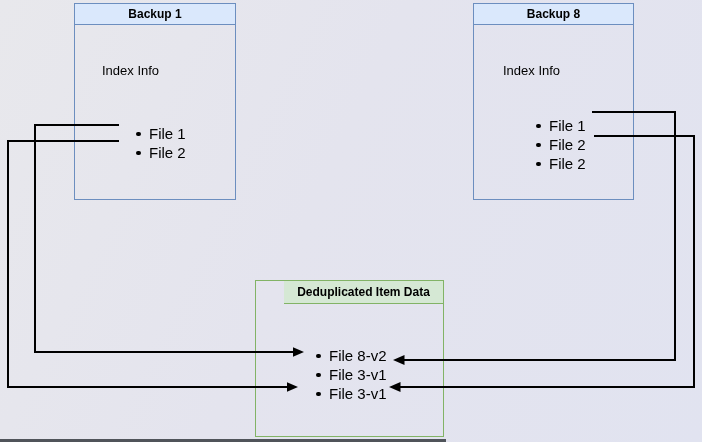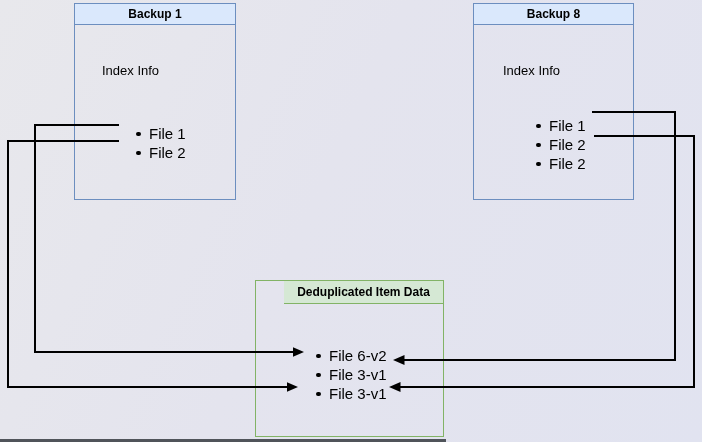--- a/index.html
+++ b/index.html
@@ -50,21 +50,21 @@
     <ul class="filelist" style="left:54px; top:104px;">
       <li>File 1</li>
       <li>File 2</li>
       <li>File 2</li>
     </ul>
   </div>
 
   <div class="box green" style="left:255px; top:280px; width:189px; height:157px;padding-left:28px;">
     <div class="box-header">Deduplicated Item Data</div>
     <ul class="filelist" style="left:52px; top:57px;">
-      <li>File 6-v2</li>
+      <li>File 8-v2</li>
       <li>File 3-v1</li>
       <li>File 3-v1</li>
     </ul>
   </div>
 
   <svg class="connectors" width="702" height="442" viewBox="0 0 702 442">
     <defs>
       <marker id="arrowhead" markerUnits="userSpaceOnUse" markerWidth="12" markerHeight="10" viewBox="0 0 12 10" refX="1.5" refY="5" orient="auto">
         <path d="M0,0 L11.5,5 L0,10 Z" fill="#000"></path>
       </marker>

